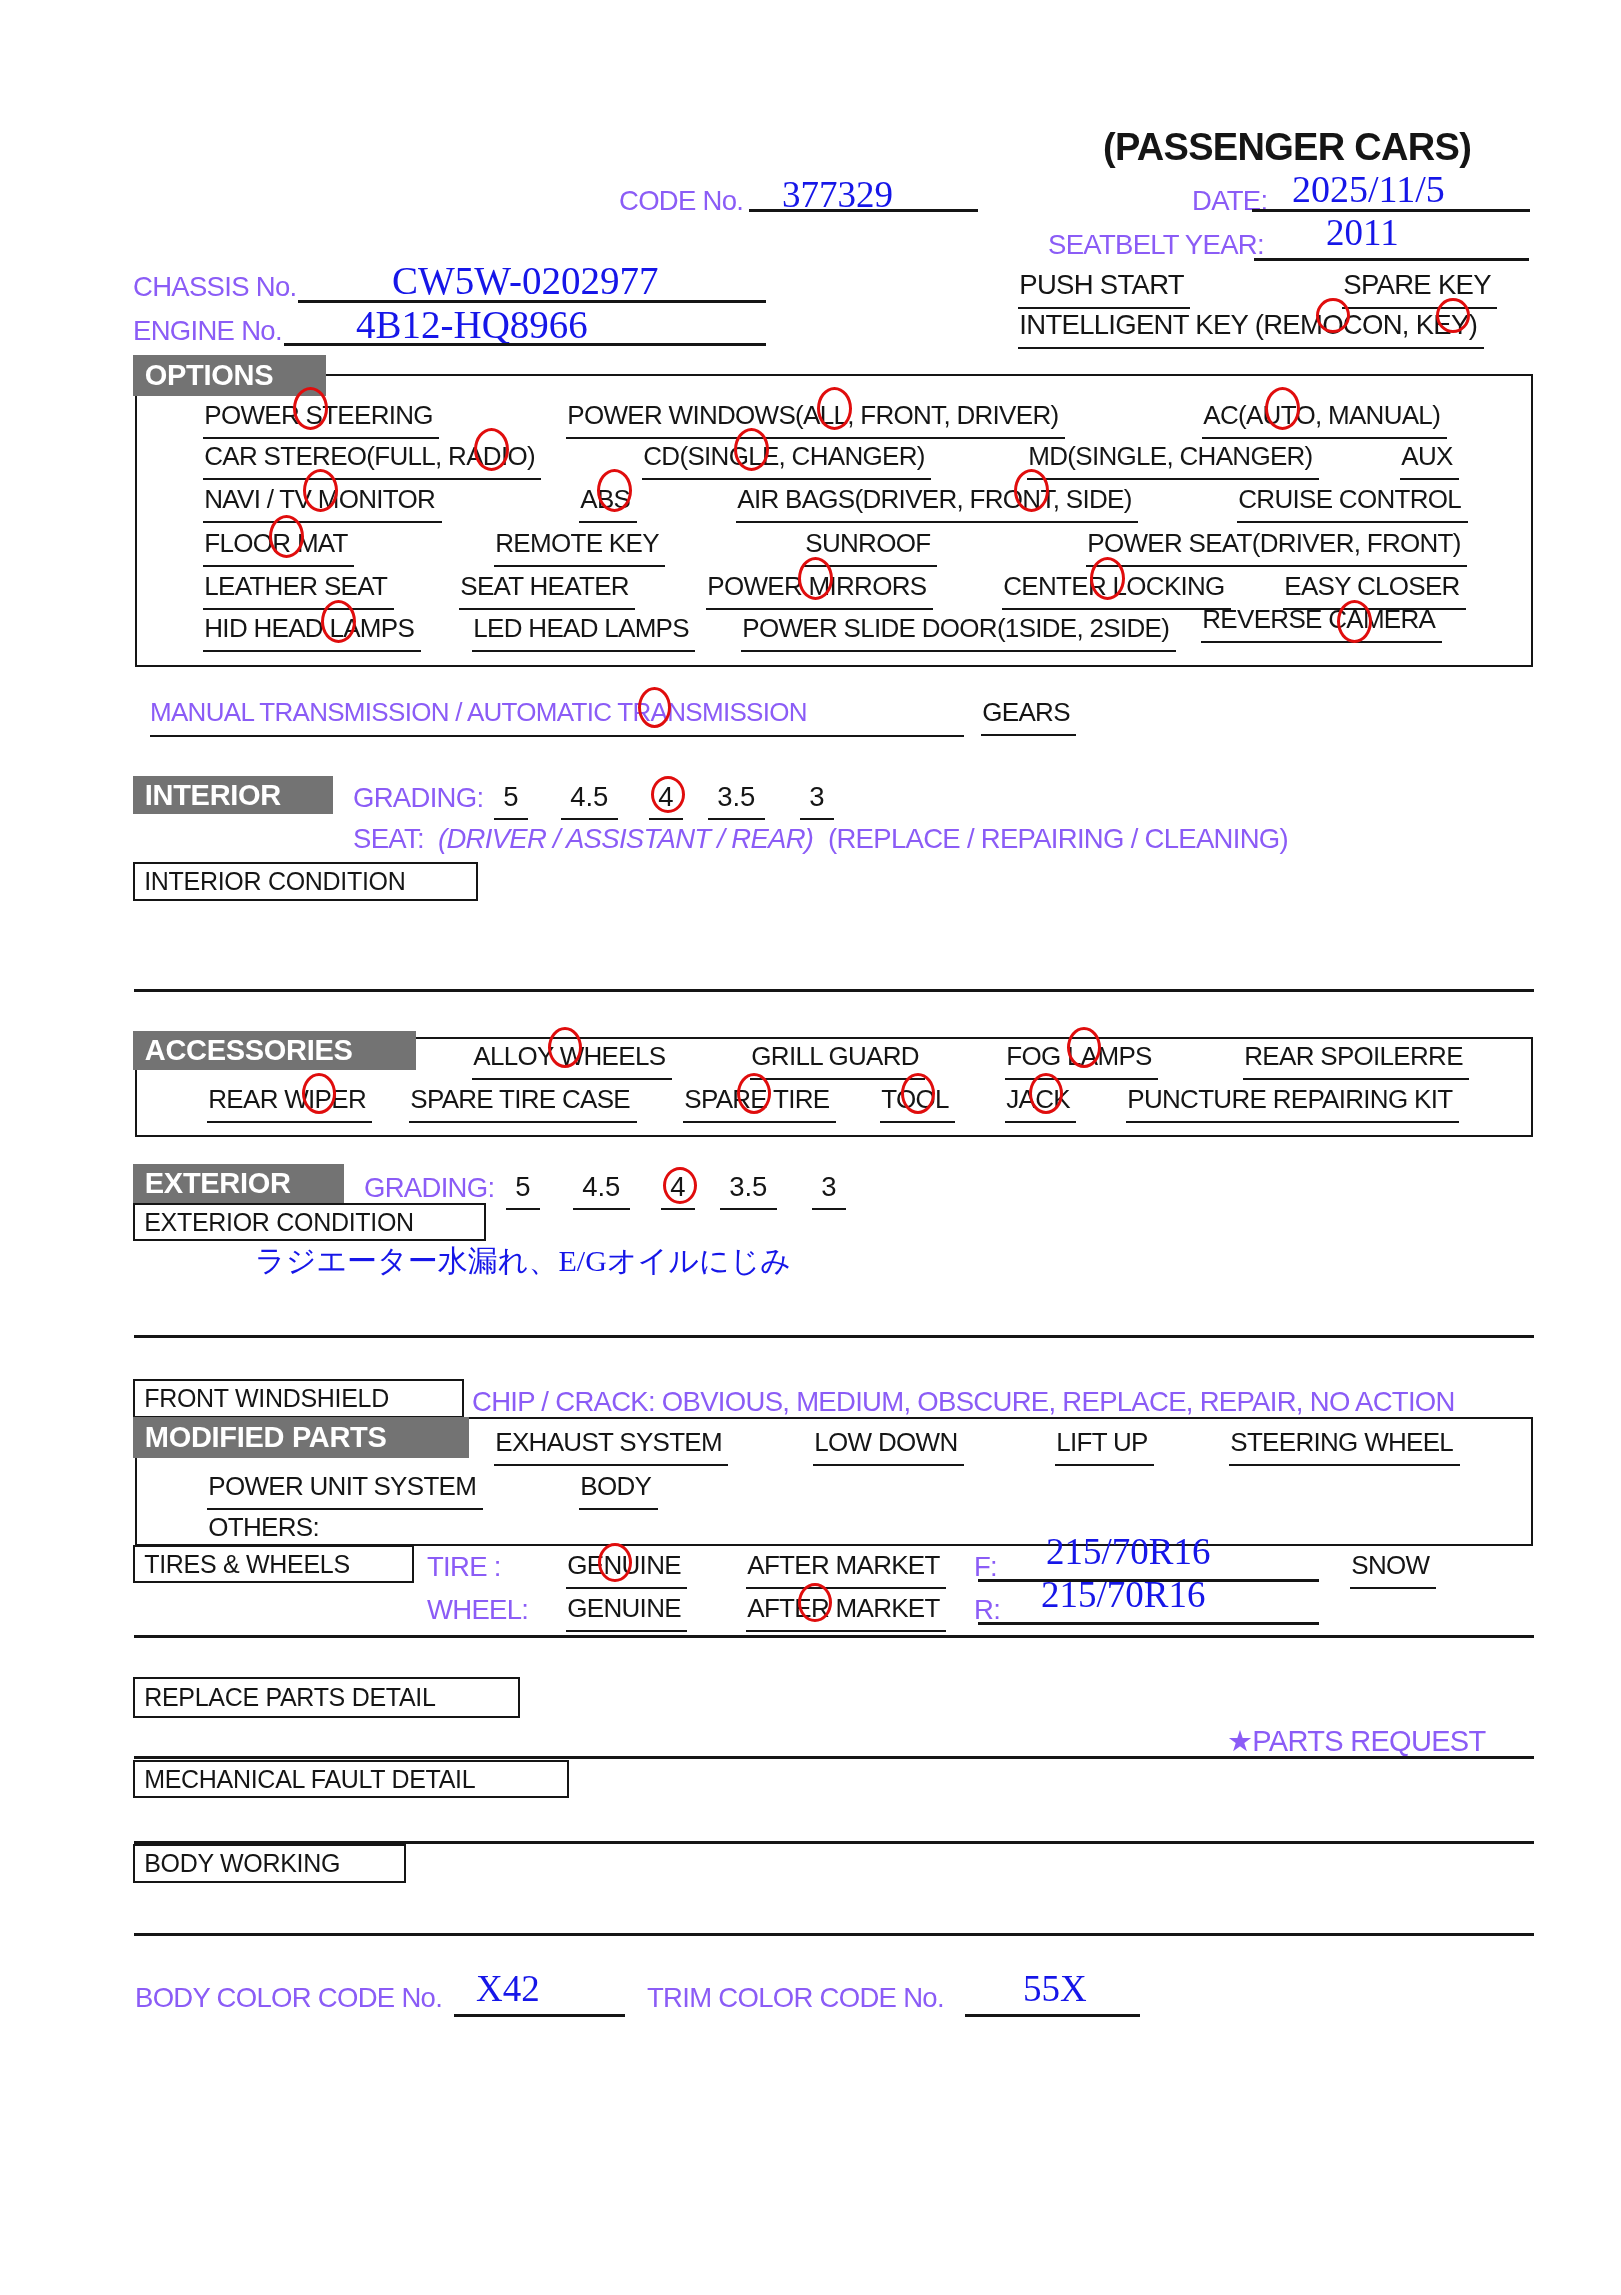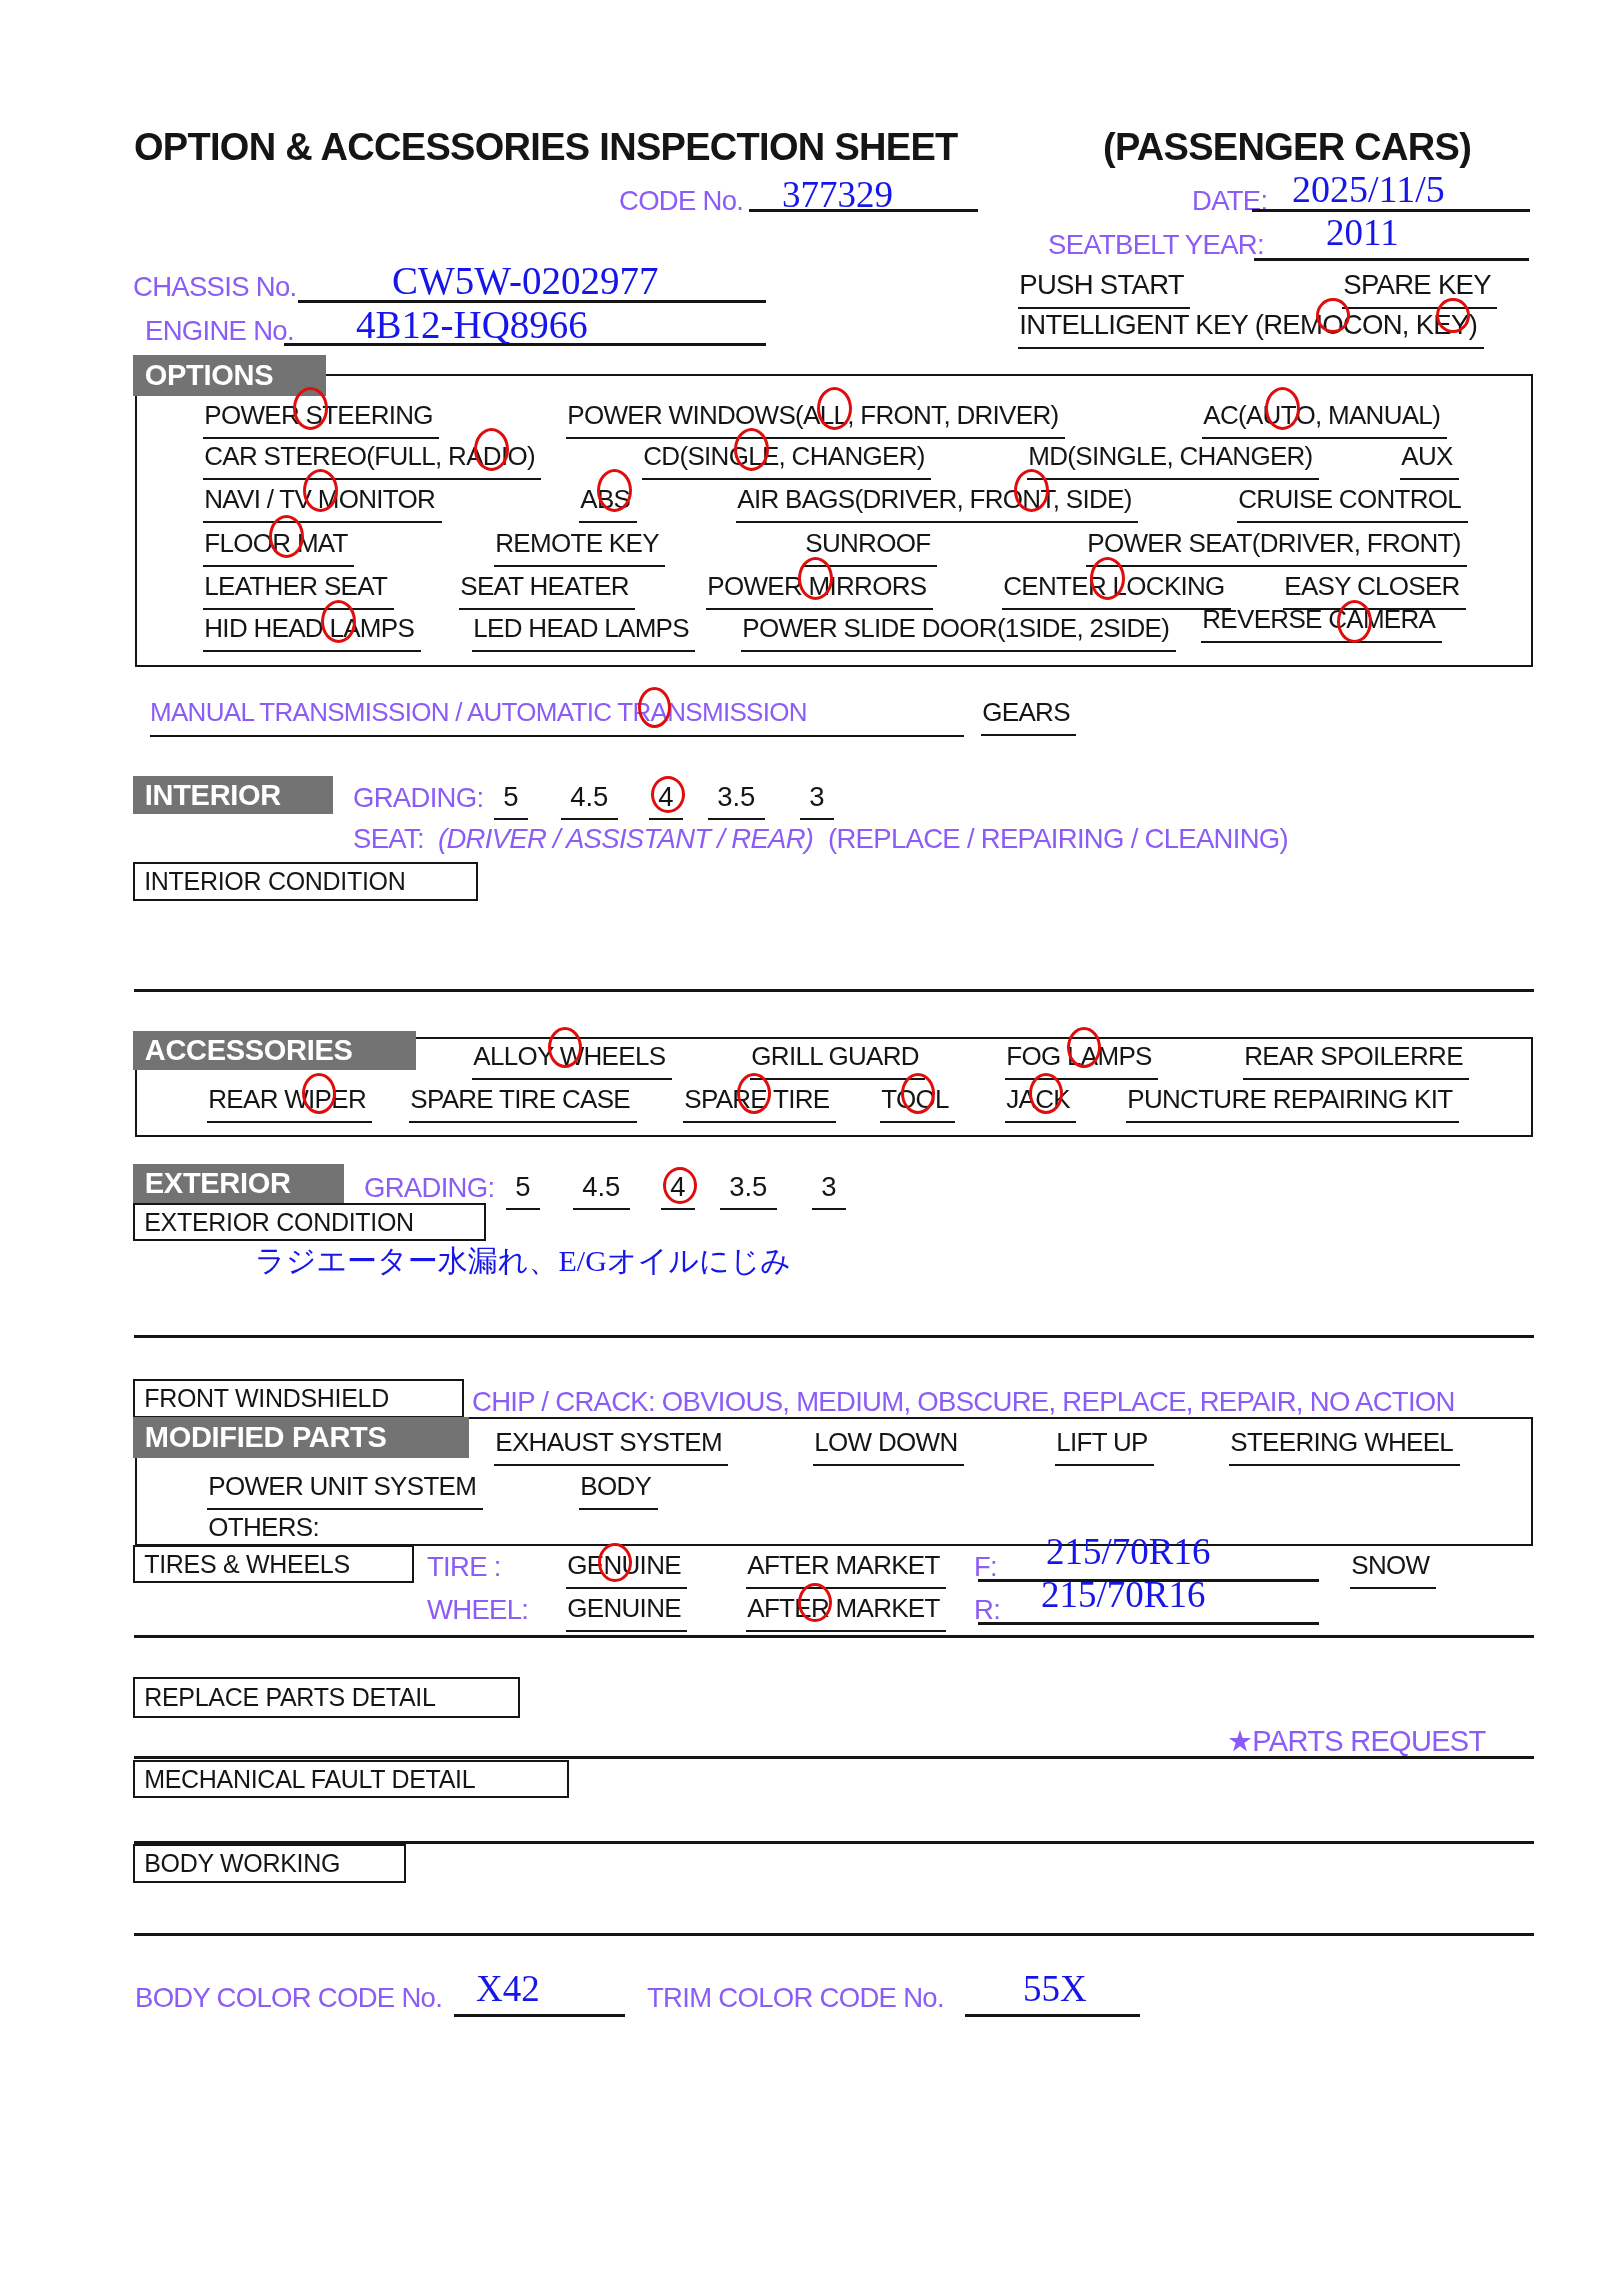--- a/index.html
+++ b/index.html
@@ -20,40 +20,39 @@
   .box{position:absolute;border:2.6px solid #151515;box-sizing:border-box;}
   .hr{position:absolute;left:134px;width:1400px;height:3.3px;background:#151515;}
   .uline{position:absolute;height:2.6px;background:#151515;}
   .mark{position:absolute;border:3.9px solid #e00d0d;border-radius:50%;box-sizing:border-box;}
 </style>
 </head>
 <body>
 
 <div id="page">
 
-  <div class="title" style="left:134px;top:126px;">OPTION &amp; ACCESSORIES INSPECTION SHEET</div>
   <div class="title" style="left:1103px;top:126px;">(PASSENGER CARS)</div>
 
   <div class="lbl" style="left:619px;top:185px;">CODE No.</div>
   <div class="blue" style="left:782px;top:173px;font-size:37px;">377329</div>
   <div class="uline" style="left:749px;top:209px;width:229px;"></div>
 
   <div class="lbl" style="left:1192px;top:185px;">DATE:</div>
   <div class="blue" style="left:1292px;top:167px;font-size:38px;">2025/11/5</div>
   <div class="uline" style="left:1252px;top:209px;width:278px;"></div>
 
   <div class="lbl" style="left:1048px;top:229px;">SEATBELT YEAR:</div>
   <div class="blue" style="left:1326px;top:211px;font-size:37px;">2011</div>
   <div class="uline" style="left:1254px;top:258px;width:275px;"></div>
 
   <div class="lbl" style="left:133px;top:271px;">CHASSIS No.</div>
   <div class="blue" style="left:392px;top:258px;font-size:39px;">CW5W-0202977</div>
   <div class="uline" style="left:298px;top:300px;width:468px;"></div>
 
-  <div class="lbl" style="left:133px;top:315px;margin-left:12px;">ENGINE No.</div>
+  <div class="lbl" style="left:133px;top:315px;">ENGINE No.</div>
   <div class="blue" style="left:356px;top:302px;font-size:39px;">4B12-HQ8966</div>
   <div class="uline" style="left:284px;top:343px;width:482px;"></div>
 
   <div class="opt" style="left:1018px;top:269px;font-size:27.5px;">PUSH START</div>
   <div class="opt" style="left:1342px;top:269px;font-size:27.5px;">SPARE KEY</div>
   <div class="opt" style="left:1018px;top:309px;font-size:27.5px;">INTELLIGENT KEY (REMOCON, KEY)</div>
   <div class="mark" style="left:1316px;top:298px;width:34px;height:35px;"></div>
   <div class="mark" style="left:1436px;top:298px;width:34px;height:35px;"></div>
 
   <div class="box" style="left:135px;top:374px;width:1398px;height:293px;"></div>

